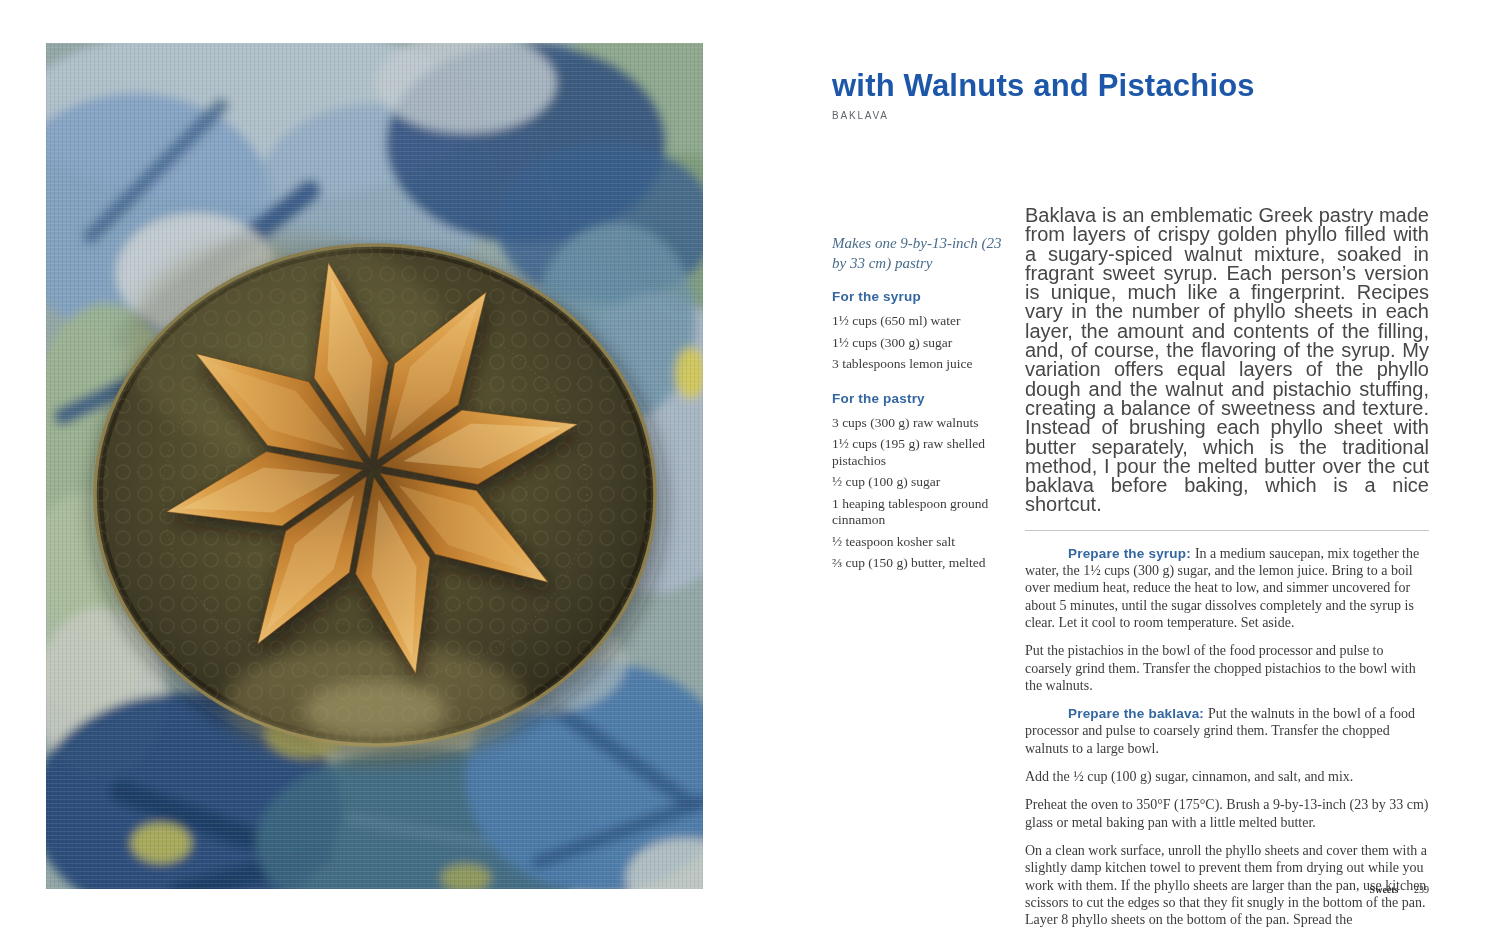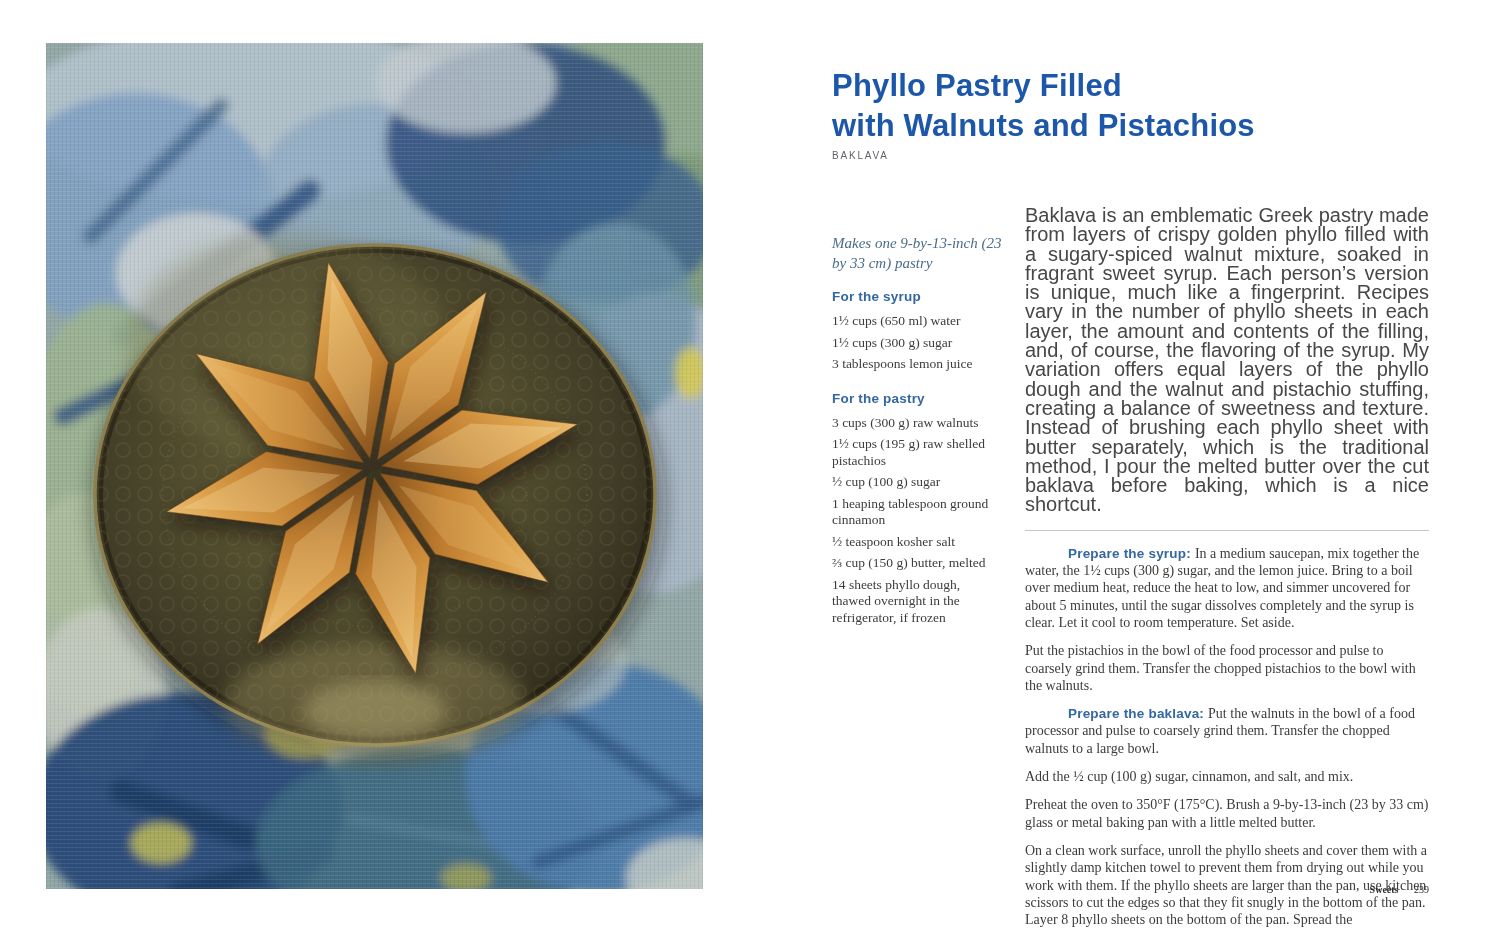--- a/index.html
+++ b/index.html
@@ -179,21 +179,20 @@
             <polygon points="0,-210 38,-100 0,-10 -38,-100" fill="url(#gold)"></polygon>
             <polygon points="0,-194 23,-106 0,-32 -23,-106" fill="#e9bd72" opacity=".3" stroke="none"></polygon>
           </g>
         </g>
       </g>
     </svg>
   </figure>
 
   <header class="recipe-header">
     <h1 class="recipe-title">
-      <span>Phyllo Pastry Filled</span>
       <span>with Walnuts and Pistachios</span>
     </h1>
     <p class="recipe-subtitle">BAKLAVA</p>
   </header>
 
   <aside class="sidebar">
     <p class="yield">Makes one 9-by-13-inch (23 by 33 cm) pastry</p>
 
     <section class="ing-section-syrup">
       <h3 class="ing-head">For the syrup</h3>
@@ -206,21 +205,20 @@
 
     <section class="ing-section-pastry">
       <h3 class="ing-head">For the pastry</h3>
       <ul class="ing-list">
           <li>3 cups (300 g) raw walnuts</li>
           <li>1½ cups (195 g) raw shelled pistachios</li>
           <li>½ cup (100 g) sugar</li>
           <li>1 heaping tablespoon ground cinnamon</li>
           <li>½ teaspoon kosher salt</li>
           <li>⅔ cup (150 g) butter, melted</li>
-          <li>14 sheets phyllo dough, thawed overnight in the refrigerator, if frozen</li>
         </ul>
     </section>
   </aside>
 
   <main class="bodycol">
     <p class="intro">Baklava is an emblematic Greek pastry made from layers of crispy golden phyllo filled with a sugary-spiced walnut mixture, soaked in fragrant sweet syrup. Each person’s version is unique, much like a fingerprint. Recipes vary in the number of phyllo sheets in each layer, the amount and contents of the filling, and, of course, the flavoring of the syrup. My variation offers equal layers of the phyllo dough and the walnut and pistachio stuffing, creating a balance of sweetness and texture. Instead of brushing each phyllo sheet with butter separately, which is the traditional method, I pour the melted butter over the cut baklava before baking, which is a nice shortcut.</p>
     <hr class="divider">
     <div class="steps">
         <p class="step"><span class="lead">Prepare the syrup:</span><span class="steptext">In a medium saucepan, mix together the water, the 1½ cups (300 g) sugar, and the lemon juice. Bring to a boil over medium heat, reduce the heat to low, and simmer uncovered for about 5 minutes, until the sugar dissolves completely and the syrup is clear. Let it cool to room temperature. Set aside.</span></p>
         <p class="step"><span class="steptext">Put the pistachios in the bowl of the food processor and pulse to coarsely grind them. Transfer the chopped pistachios to the bowl with the walnuts.</span></p>

